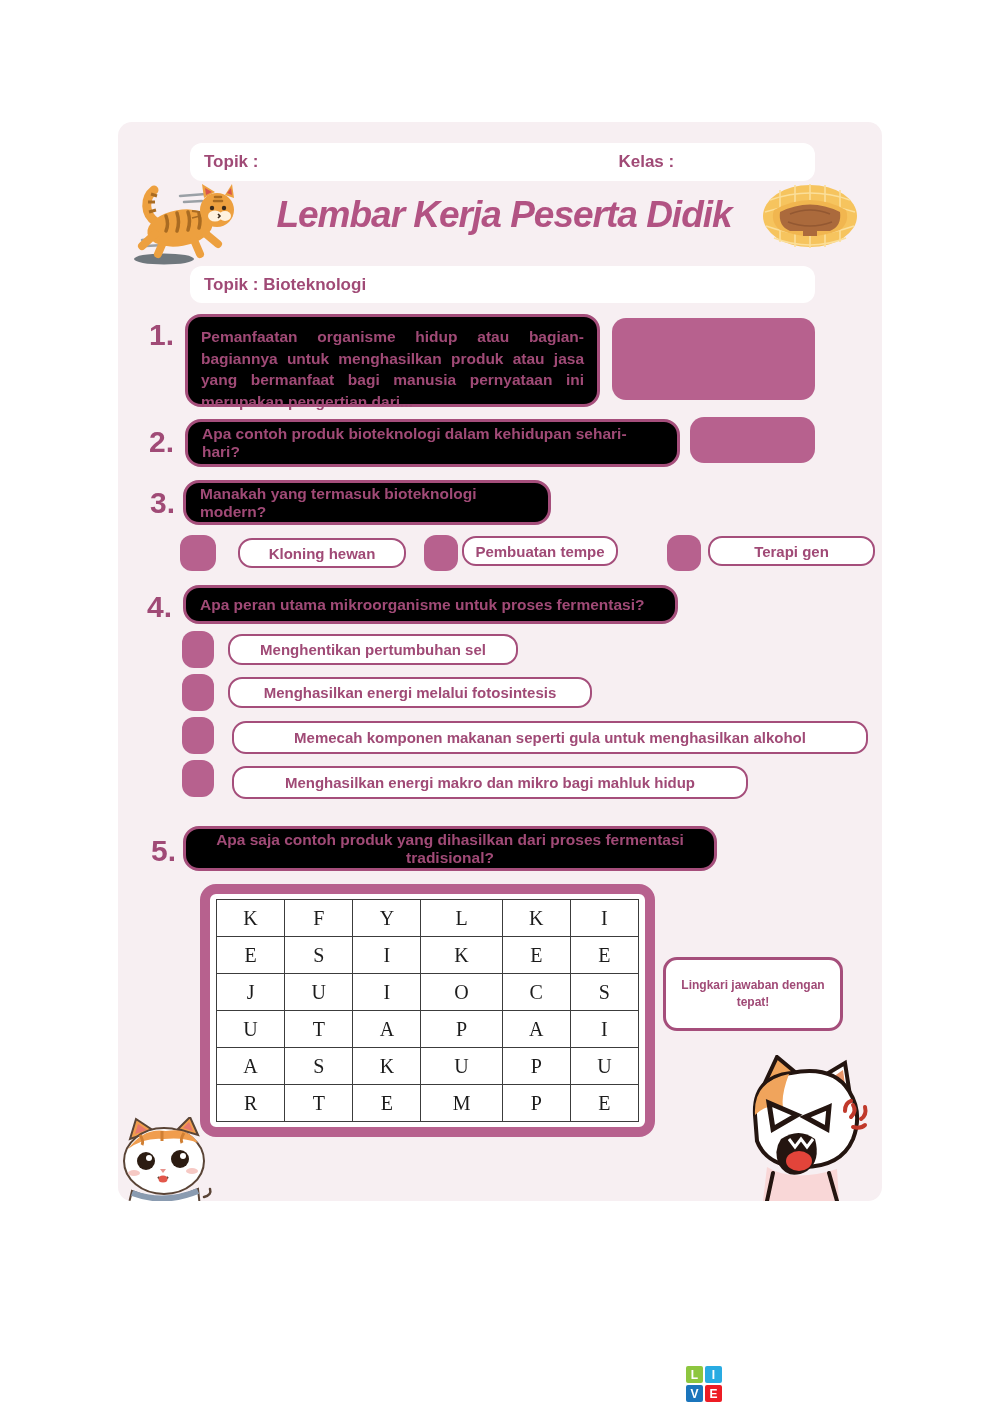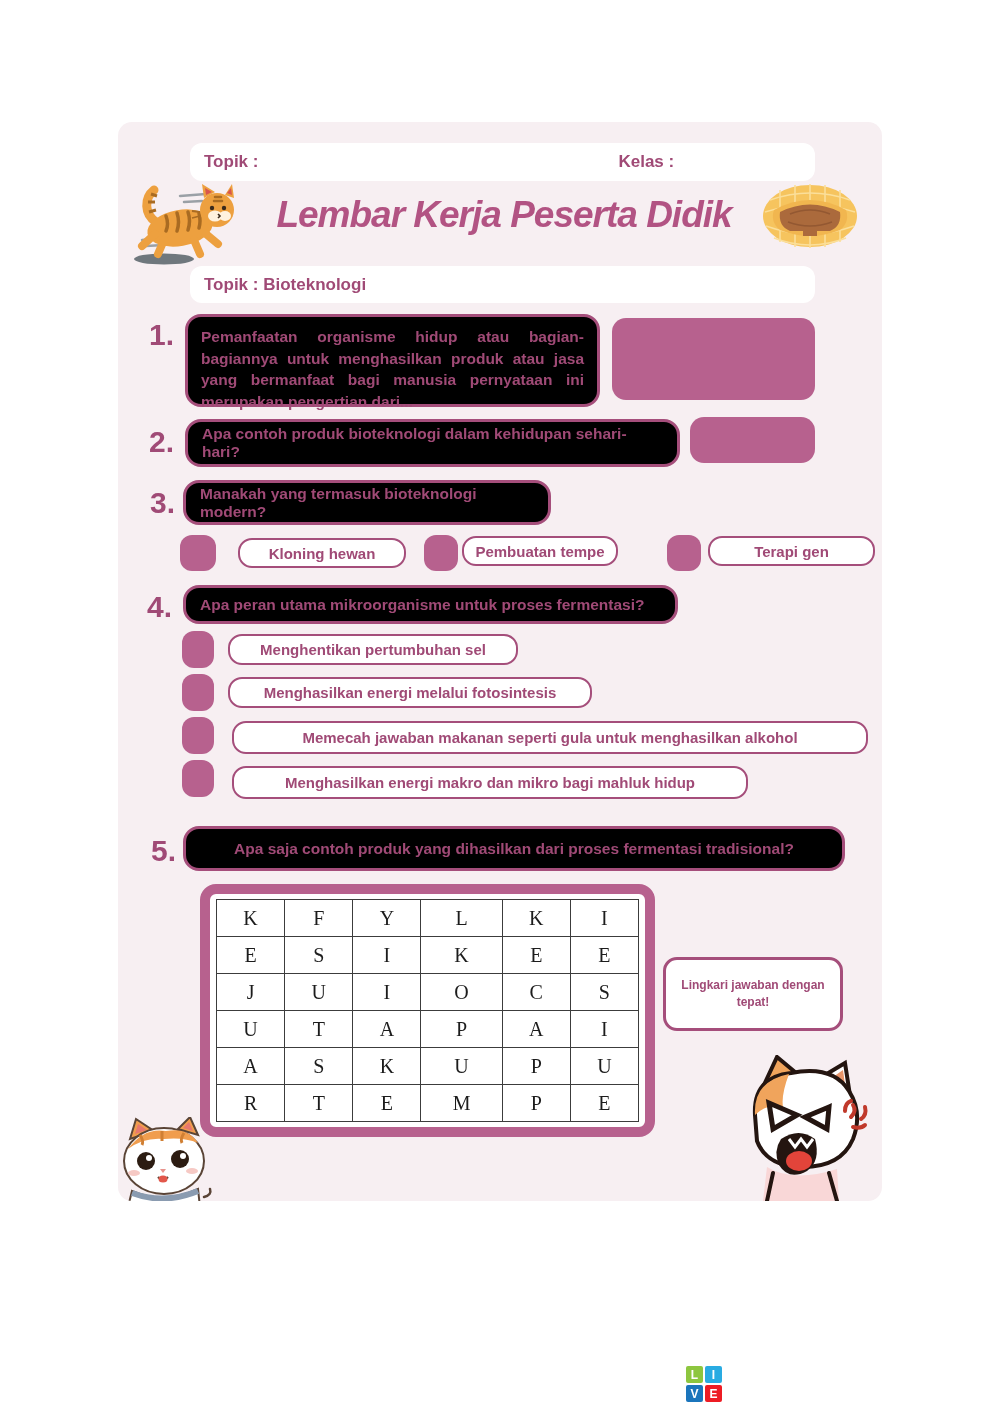--- a/index.html
+++ b/index.html
@@ -173,30 +173,30 @@
       <span>Menghentikan pertumbuhan sel</span>
     </div>
 
     <div class="cb" style="left:64px; top:552px; width:32px; height:37px;"></div>
     <div class="opt" style="left:110px; top:555px; width:364px; height:31px;">
       <span>Menghasilkan energi melalui fotosintesis</span>
     </div>
 
     <div class="cb" style="left:64px; top:595px; width:32px; height:37px;"></div>
     <div class="opt" style="left:114px; top:599px; width:636px; height:33px;">
-      <span>Memecah jawaban makanan seperti gula untuk menghasilkan alkohol</span>
+      <span>Memecah komponen makanan seperti gula untuk menghasilkan alkohol</span>
     </div>
 
     <div class="cb" style="left:64px; top:638px; width:32px; height:37px;"></div>
     <div class="opt" style="left:114px; top:644px; width:516px; height:33px;">
       <span>Menghasilkan energi makro dan mikro bagi mahluk hidup</span>
     </div>
 
     <div class="qnum" style="left:33px; top:712px;">5.</div>
-    <div class="qbox flexc center" style="left:65px; top:704px; width:662px; height:45px; padding:0 14px;justify-content:center;">
+    <div class="qbox flexc center" style="left:65px; top:704px; width:534px; height:45px; padding:0 14px;justify-content:center;">
       <span>Apa saja contoh produk yang dihasilkan dari proses fermentasi tradisional?</span>
     </div>
 
     <div class="grid-wrap">
       <table class="ws">
         <tbody>
             <tr>
               <td>K</td>
               <td>F</td>
               <td>Y</td>

